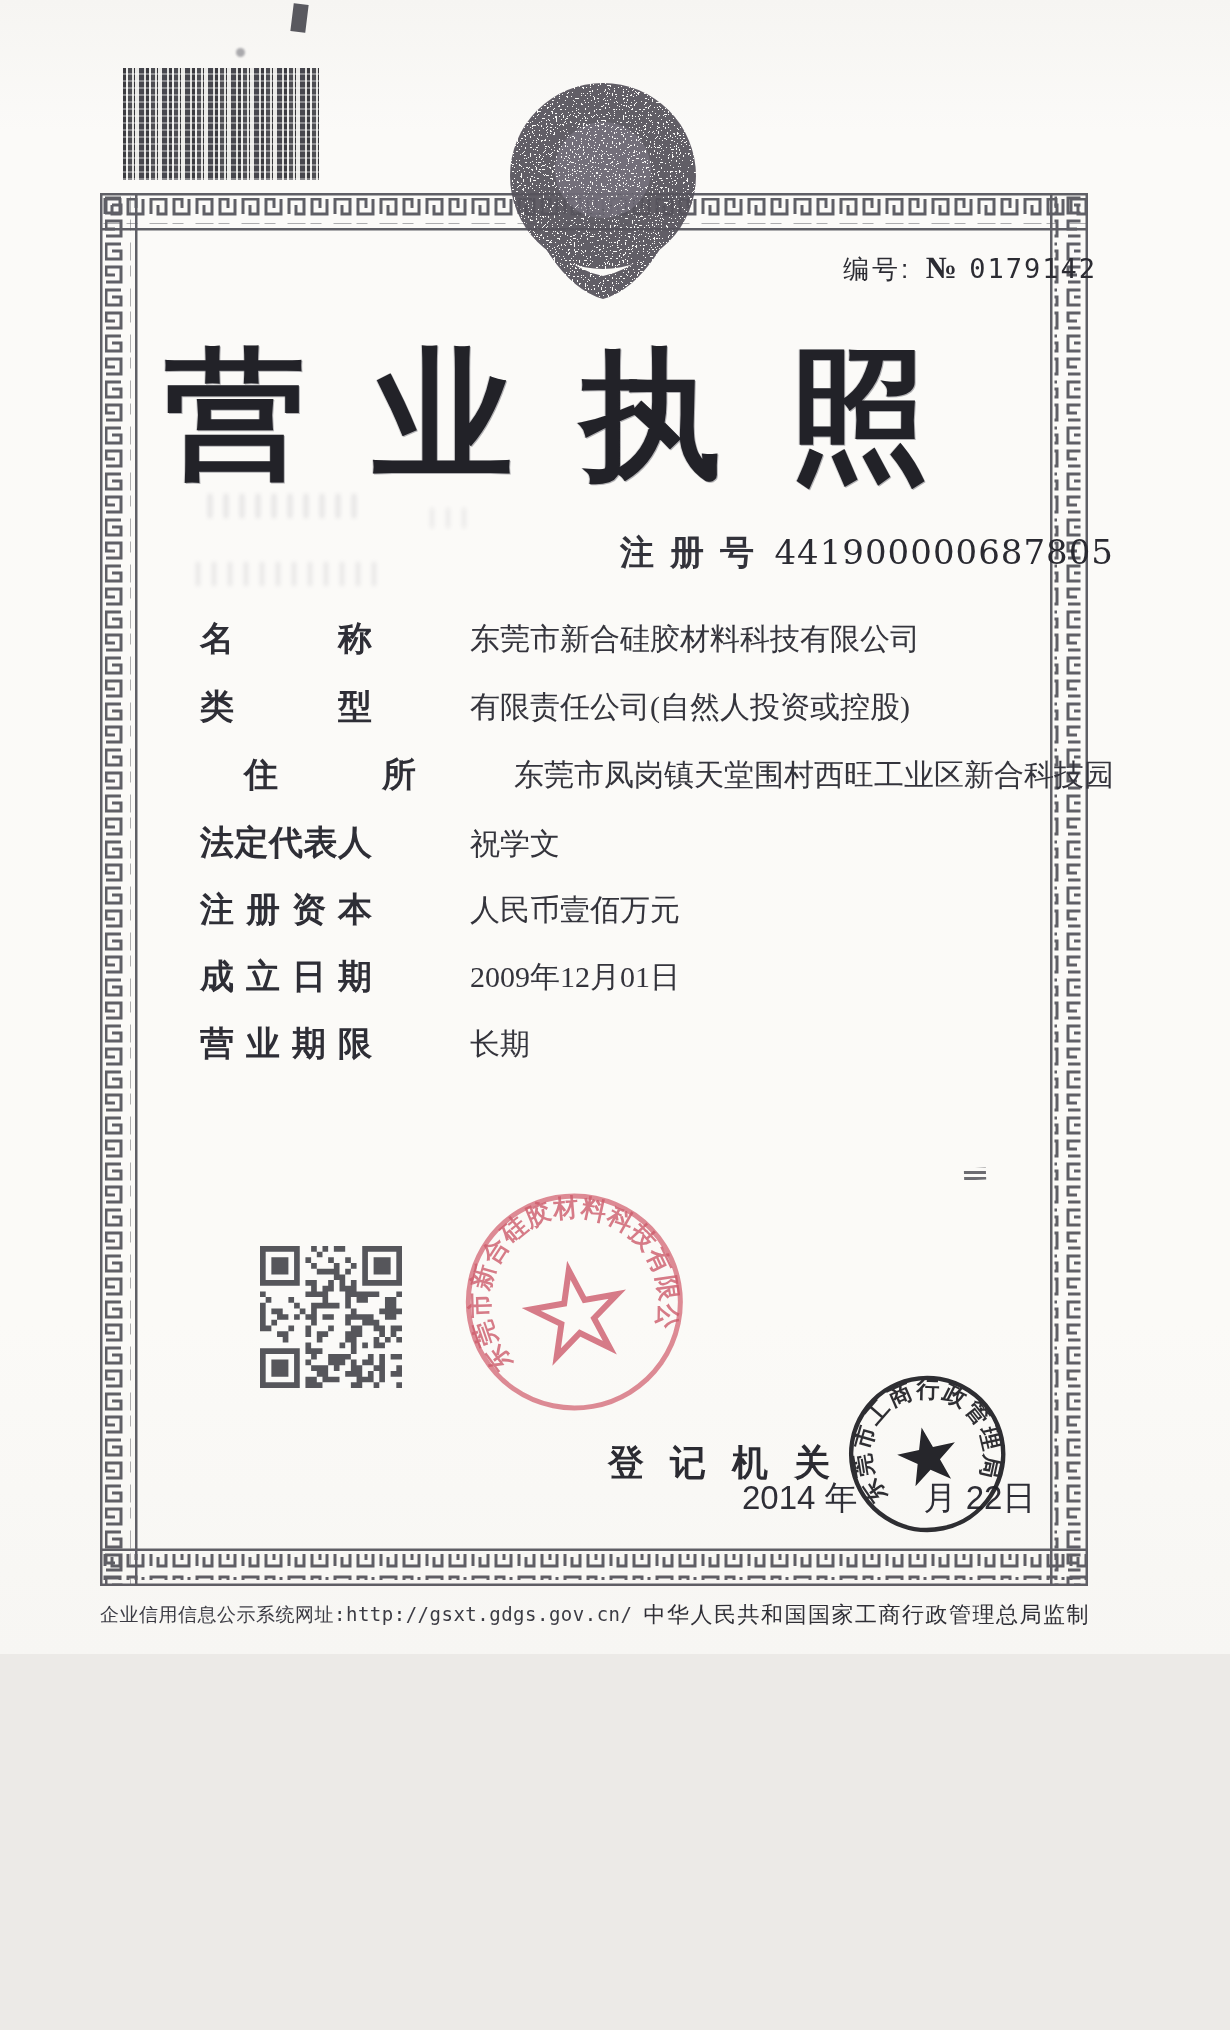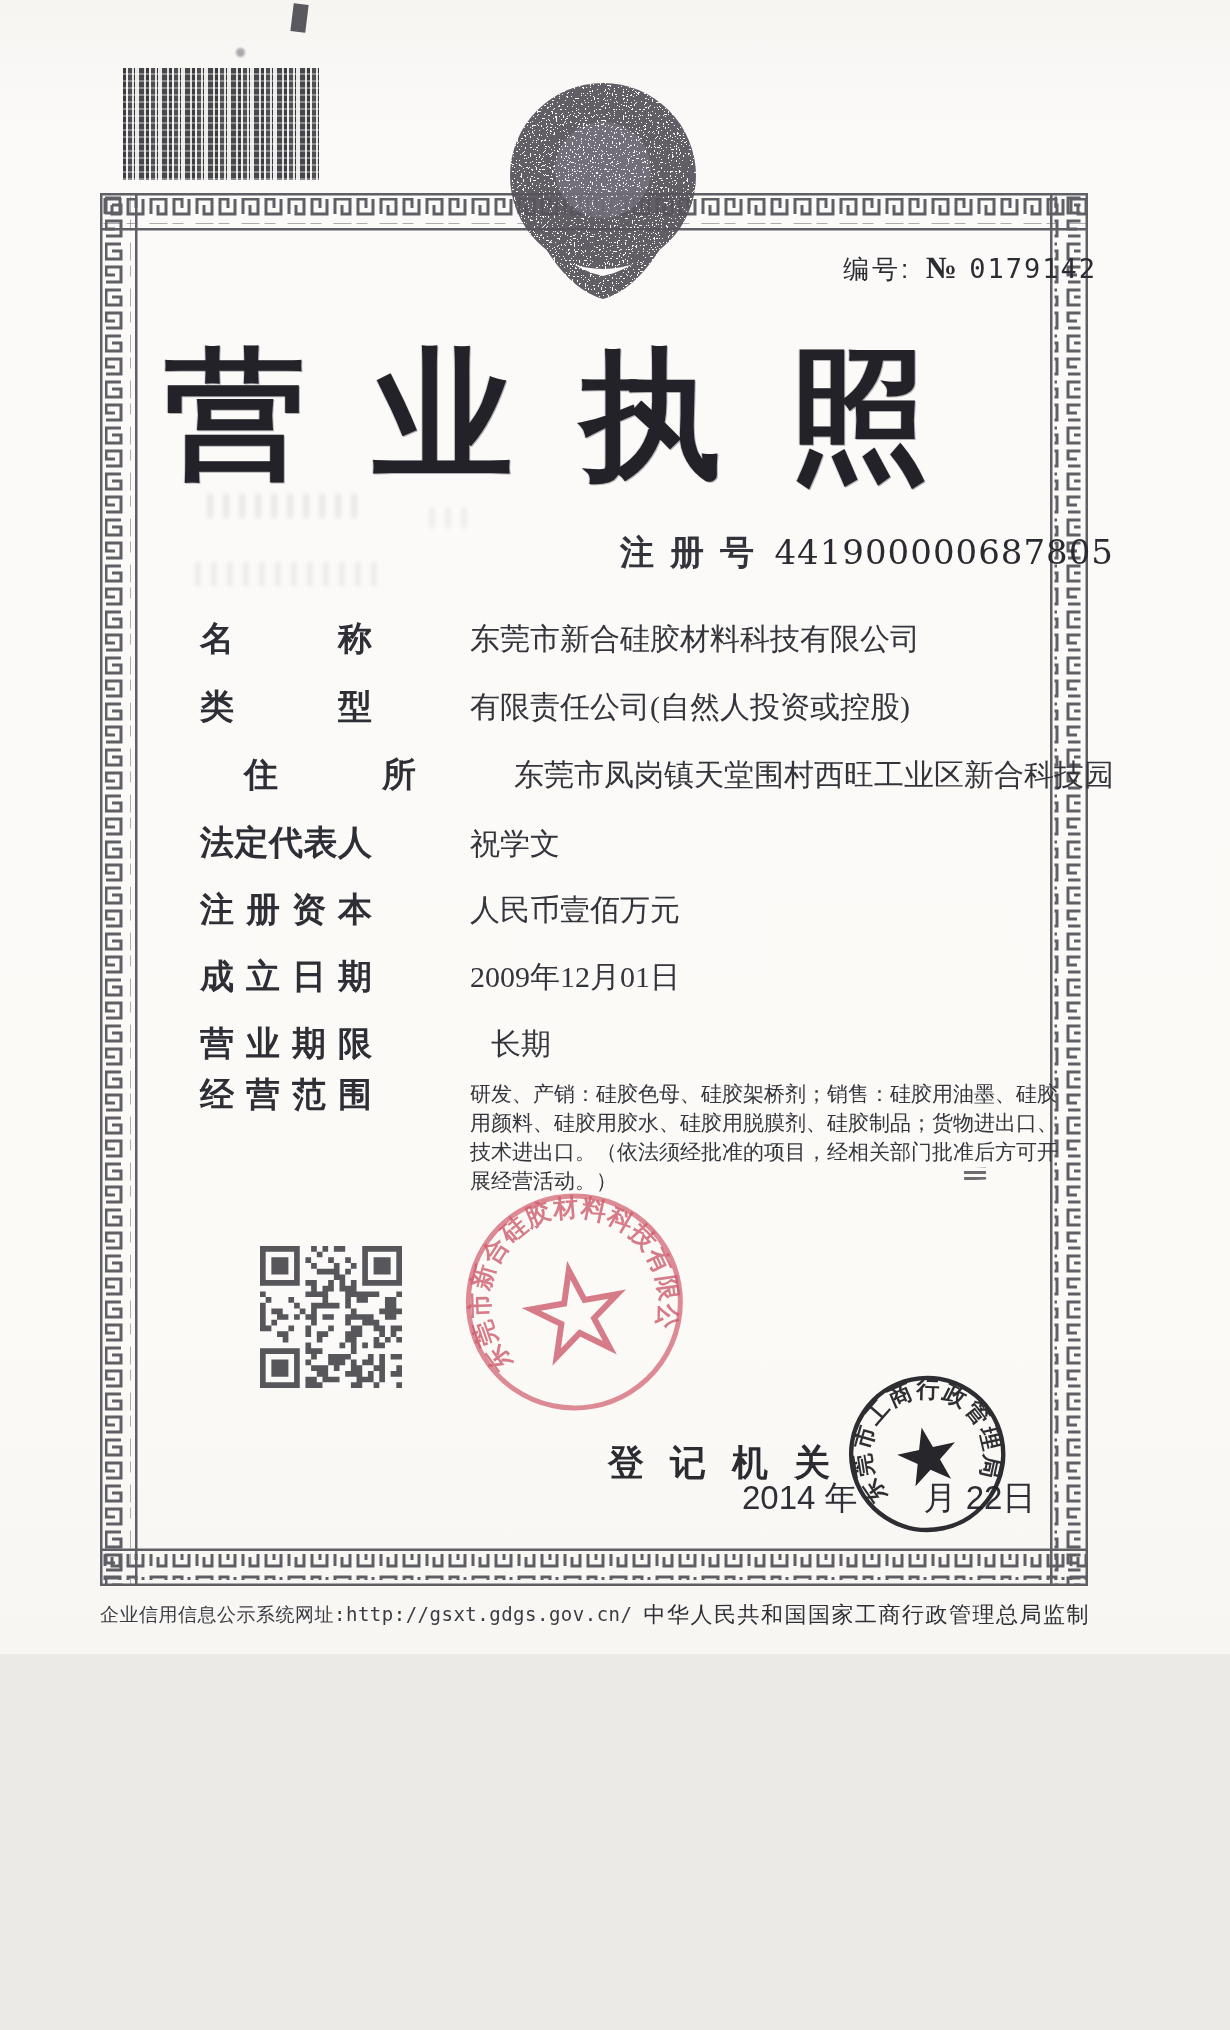--- a/index.html
+++ b/index.html
@@ -44,21 +44,21 @@
   .regno{position:absolute;left:620px;top:530px;z-index:4;white-space:nowrap;color:#2e2e36;}
   .regno .lbl{font-size:34px;font-weight:bold;letter-spacing:16px;color:#33333b;}
   .regno .num{font-family:"DejaVu Serif",serif;font-size:34px;letter-spacing:1px;color:#2a2a31;}
 
   .row{position:absolute;left:200px;width:880px;display:flex;align-items:flex-start;z-index:4;}
   .row .label{width:172px;font-size:34px;font-weight:bold;color:#2e2e36;
     text-align:justify;text-align-last:justify;flex:none;}
   .row .value{margin-left:98px;font-size:30px;color:#34343c;white-space:nowrap;padding-top:3px;
     font-family:"Liberation Serif",serif;}
   .row.r0{top:616px;} .row.r1{top:684px;} .row.r2{top:752px;margin-left:44px;} .row.r3{top:820px;align-items:center;}
-  .row.r4{top:887px;} .row.r5{top:954px;} .row.r6{top:1021px;gap:21px;} .row.r7{top:1072px;}
+  .row.r4{top:887px;} .row.r5{top:954px;} .row.r6{top:1021px;} .row.r7{top:1072px;}
   .row.scope .value{white-space:normal;width:600px;font-size:21px;line-height:29px;padding-top:8px;}
 
   .registry{position:absolute;left:608px;top:1420px;z-index:4;font-size:36px;font-weight:bold;
     letter-spacing:26px;color:#2b2b32;white-space:nowrap;margin-top:19px;}
   .reg-date{position:absolute;left:742px;top:1476px;z-index:4;font-size:33px;color:#2e2e36;
     white-space:nowrap;font-family:Liberation Sans, sans-serif;}
 
   .qr{position:absolute;left:260px;top:1246px;width:142px;height:142px;z-index:4;opacity:.85;}
 
   .red-seal{position:absolute;left:452px;top:1178px;width:244px;height:244px;z-index:5;
@@ -160,24 +160,20 @@
     <div class="value">人民币壹佰万元</div>
   </div>
   <div class="row r5">
     <div class="label">成立日期</div>
     <div class="value">2009年12月01日</div>
   </div>
   <div class="row r6">
     <div class="label">营业期限</div>
     <div class="value">长期</div>
   </div>
-  <div class="row r7 scope">
-    <div class="label">经营范围</div>
-    <div class="value">研发、产销：硅胶色母、硅胶架桥剂；销售：硅胶用油墨、硅胶用颜料、硅胶用胶水、硅胶用脱膜剂、硅胶制品；货物进出口、技术进出口。（依法须经批准的项目，经相关部门批准后方可开展经营活动。）</div>
-  </div>
 
   <svg id="qr-svg" class="qr" viewBox="0 0 140 140">
     <rect x="0" y="0" width="140" height="140" fill="#fbfbf9"></rect>
   <path d="M50.4,0.0h5.6v5.6h-5.6zM61.6,0.0h5.6v5.6h-5.6zM72.8,0.0h5.6v5.6h-5.6zM78.4,0.0h5.6v5.6h-5.6zM56.0,5.6h5.6v5.6h-5.6zM44.8,11.2h5.6v5.6h-5.6zM67.2,11.2h5.6v5.6h-5.6zM84.0,11.2h5.6v5.6h-5.6zM50.4,16.8h5.6v5.6h-5.6zM72.8,16.8h5.6v5.6h-5.6zM89.6,16.8h5.6v5.6h-5.6zM56.0,22.4h5.6v5.6h-5.6zM61.6,22.4h5.6v5.6h-5.6zM67.2,22.4h5.6v5.6h-5.6zM72.8,22.4h5.6v5.6h-5.6zM84.0,22.4h5.6v5.6h-5.6zM72.8,28.0h5.6v5.6h-5.6zM78.4,28.0h5.6v5.6h-5.6zM44.8,33.6h5.6v5.6h-5.6zM50.4,33.6h5.6v5.6h-5.6zM67.2,33.6h5.6v5.6h-5.6zM78.4,33.6h5.6v5.6h-5.6zM89.6,33.6h5.6v5.6h-5.6zM50.4,39.2h5.6v5.6h-5.6zM61.6,39.2h5.6v5.6h-5.6zM67.2,39.2h5.6v5.6h-5.6zM78.4,39.2h5.6v5.6h-5.6zM84.0,39.2h5.6v5.6h-5.6zM89.6,39.2h5.6v5.6h-5.6zM0.0,44.8h5.6v5.6h-5.6zM44.8,44.8h5.6v5.6h-5.6zM50.4,44.8h5.6v5.6h-5.6zM56.0,44.8h5.6v5.6h-5.6zM61.6,44.8h5.6v5.6h-5.6zM84.0,44.8h5.6v5.6h-5.6zM89.6,44.8h5.6v5.6h-5.6zM95.2,44.8h5.6v5.6h-5.6zM100.8,44.8h5.6v5.6h-5.6zM106.4,44.8h5.6v5.6h-5.6zM112.0,44.8h5.6v5.6h-5.6zM134.4,44.8h5.6v5.6h-5.6zM5.6,50.4h5.6v5.6h-5.6zM28.0,50.4h5.6v5.6h-5.6zM61.6,50.4h5.6v5.6h-5.6zM84.0,50.4h5.6v5.6h-5.6zM95.2,50.4h5.6v5.6h-5.6zM100.8,50.4h5.6v5.6h-5.6zM123.2,50.4h5.6v5.6h-5.6zM128.8,50.4h5.6v5.6h-5.6zM0.0,56.0h5.6v5.6h-5.6zM33.6,56.0h5.6v5.6h-5.6zM50.4,56.0h5.6v5.6h-5.6zM56.0,56.0h5.6v5.6h-5.6zM61.6,56.0h5.6v5.6h-5.6zM67.2,56.0h5.6v5.6h-5.6zM72.8,56.0h5.6v5.6h-5.6zM84.0,56.0h5.6v5.6h-5.6zM123.2,56.0h5.6v5.6h-5.6zM128.8,56.0h5.6v5.6h-5.6zM0.0,61.6h5.6v5.6h-5.6zM11.2,61.6h5.6v5.6h-5.6zM16.8,61.6h5.6v5.6h-5.6zM39.2,61.6h5.6v5.6h-5.6zM50.4,61.6h5.6v5.6h-5.6zM89.6,61.6h5.6v5.6h-5.6zM117.6,61.6h5.6v5.6h-5.6zM123.2,61.6h5.6v5.6h-5.6zM128.8,61.6h5.6v5.6h-5.6zM134.4,61.6h5.6v5.6h-5.6zM0.0,67.2h5.6v5.6h-5.6zM16.8,67.2h5.6v5.6h-5.6zM22.4,67.2h5.6v5.6h-5.6zM33.6,67.2h5.6v5.6h-5.6zM44.8,67.2h5.6v5.6h-5.6zM50.4,67.2h5.6v5.6h-5.6zM61.6,67.2h5.6v5.6h-5.6zM67.2,67.2h5.6v5.6h-5.6zM84.0,67.2h5.6v5.6h-5.6zM89.6,67.2h5.6v5.6h-5.6zM95.2,67.2h5.6v5.6h-5.6zM100.8,67.2h5.6v5.6h-5.6zM106.4,67.2h5.6v5.6h-5.6zM123.2,67.2h5.6v5.6h-5.6zM128.8,67.2h5.6v5.6h-5.6zM0.0,72.8h5.6v5.6h-5.6zM11.2,72.8h5.6v5.6h-5.6zM50.4,72.8h5.6v5.6h-5.6zM84.0,72.8h5.6v5.6h-5.6zM100.8,72.8h5.6v5.6h-5.6zM106.4,72.8h5.6v5.6h-5.6zM112.0,72.8h5.6v5.6h-5.6zM0.0,78.4h5.6v5.6h-5.6zM5.6,78.4h5.6v5.6h-5.6zM28.0,78.4h5.6v5.6h-5.6zM44.8,78.4h5.6v5.6h-5.6zM67.2,78.4h5.6v5.6h-5.6zM89.6,78.4h5.6v5.6h-5.6zM95.2,78.4h5.6v5.6h-5.6zM112.0,78.4h5.6v5.6h-5.6zM117.6,78.4h5.6v5.6h-5.6zM128.8,78.4h5.6v5.6h-5.6zM134.4,78.4h5.6v5.6h-5.6zM16.8,84.0h5.6v5.6h-5.6zM22.4,84.0h5.6v5.6h-5.6zM44.8,84.0h5.6v5.6h-5.6zM56.0,84.0h5.6v5.6h-5.6zM61.6,84.0h5.6v5.6h-5.6zM84.0,84.0h5.6v5.6h-5.6zM89.6,84.0h5.6v5.6h-5.6zM95.2,84.0h5.6v5.6h-5.6zM117.6,84.0h5.6v5.6h-5.6zM128.8,84.0h5.6v5.6h-5.6zM22.4,89.6h5.6v5.6h-5.6zM56.0,89.6h5.6v5.6h-5.6zM84.0,89.6h5.6v5.6h-5.6zM89.6,89.6h5.6v5.6h-5.6zM112.0,89.6h5.6v5.6h-5.6zM123.2,89.6h5.6v5.6h-5.6zM134.4,89.6h5.6v5.6h-5.6zM44.8,95.2h5.6v5.6h-5.6zM78.4,95.2h5.6v5.6h-5.6zM89.6,95.2h5.6v5.6h-5.6zM100.8,95.2h5.6v5.6h-5.6zM112.0,95.2h5.6v5.6h-5.6zM117.6,95.2h5.6v5.6h-5.6zM44.8,100.8h5.6v5.6h-5.6zM50.4,100.8h5.6v5.6h-5.6zM56.0,100.8h5.6v5.6h-5.6zM89.6,100.8h5.6v5.6h-5.6zM50.4,106.4h5.6v5.6h-5.6zM67.2,106.4h5.6v5.6h-5.6zM72.8,106.4h5.6v5.6h-5.6zM78.4,106.4h5.6v5.6h-5.6zM84.0,106.4h5.6v5.6h-5.6zM106.4,106.4h5.6v5.6h-5.6zM117.6,106.4h5.6v5.6h-5.6zM128.8,106.4h5.6v5.6h-5.6zM134.4,106.4h5.6v5.6h-5.6zM44.8,112.0h5.6v5.6h-5.6zM67.2,112.0h5.6v5.6h-5.6zM72.8,112.0h5.6v5.6h-5.6zM78.4,112.0h5.6v5.6h-5.6zM89.6,112.0h5.6v5.6h-5.6zM100.8,112.0h5.6v5.6h-5.6zM106.4,112.0h5.6v5.6h-5.6zM117.6,112.0h5.6v5.6h-5.6zM50.4,117.6h5.6v5.6h-5.6zM56.0,117.6h5.6v5.6h-5.6zM61.6,117.6h5.6v5.6h-5.6zM72.8,117.6h5.6v5.6h-5.6zM89.6,117.6h5.6v5.6h-5.6zM95.2,117.6h5.6v5.6h-5.6zM112.0,117.6h5.6v5.6h-5.6zM117.6,117.6h5.6v5.6h-5.6zM134.4,117.6h5.6v5.6h-5.6zM56.0,123.2h5.6v5.6h-5.6zM61.6,123.2h5.6v5.6h-5.6zM84.0,123.2h5.6v5.6h-5.6zM89.6,123.2h5.6v5.6h-5.6zM95.2,123.2h5.6v5.6h-5.6zM106.4,123.2h5.6v5.6h-5.6zM117.6,123.2h5.6v5.6h-5.6zM128.8,123.2h5.6v5.6h-5.6zM134.4,123.2h5.6v5.6h-5.6zM44.8,128.8h5.6v5.6h-5.6zM50.4,128.8h5.6v5.6h-5.6zM61.6,128.8h5.6v5.6h-5.6zM67.2,128.8h5.6v5.6h-5.6zM72.8,128.8h5.6v5.6h-5.6zM95.2,128.8h5.6v5.6h-5.6zM100.8,128.8h5.6v5.6h-5.6zM106.4,128.8h5.6v5.6h-5.6zM117.6,128.8h5.6v5.6h-5.6zM44.8,134.4h5.6v5.6h-5.6zM50.4,134.4h5.6v5.6h-5.6zM56.0,134.4h5.6v5.6h-5.6zM89.6,134.4h5.6v5.6h-5.6zM95.2,134.4h5.6v5.6h-5.6zM112.0,134.4h5.6v5.6h-5.6zM134.4,134.4h5.6v5.6h-5.6z" fill="#3a3a40"></path>
       <path d="M0,0h39.199999999999996v39.199999999999996h-39.199999999999996z M5.6,5.6v28h28v-28z M11.2,11.2h16.799999999999997v16.799999999999997h-16.799999999999997z" fill="#3a3a40" fill-rule="evenodd"></path>
       <path d="M100.8,0h39.199999999999996v39.199999999999996h-39.199999999999996z M106.39999999999999,5.6v28h28v-28z M112,11.2h16.799999999999997v16.799999999999997h-16.799999999999997z" fill="#3a3a40" fill-rule="evenodd"></path>
       <path d="M0,100.8h39.199999999999996v39.199999999999996h-39.199999999999996z M5.6,106.39999999999999v28h28v-28z M11.2,112h16.799999999999997v16.799999999999997h-16.799999999999997z" fill="#3a3a40" fill-rule="evenodd"></path>
     </svg>
 
   <svg class="red-seal" viewBox="0 0 244 244">

